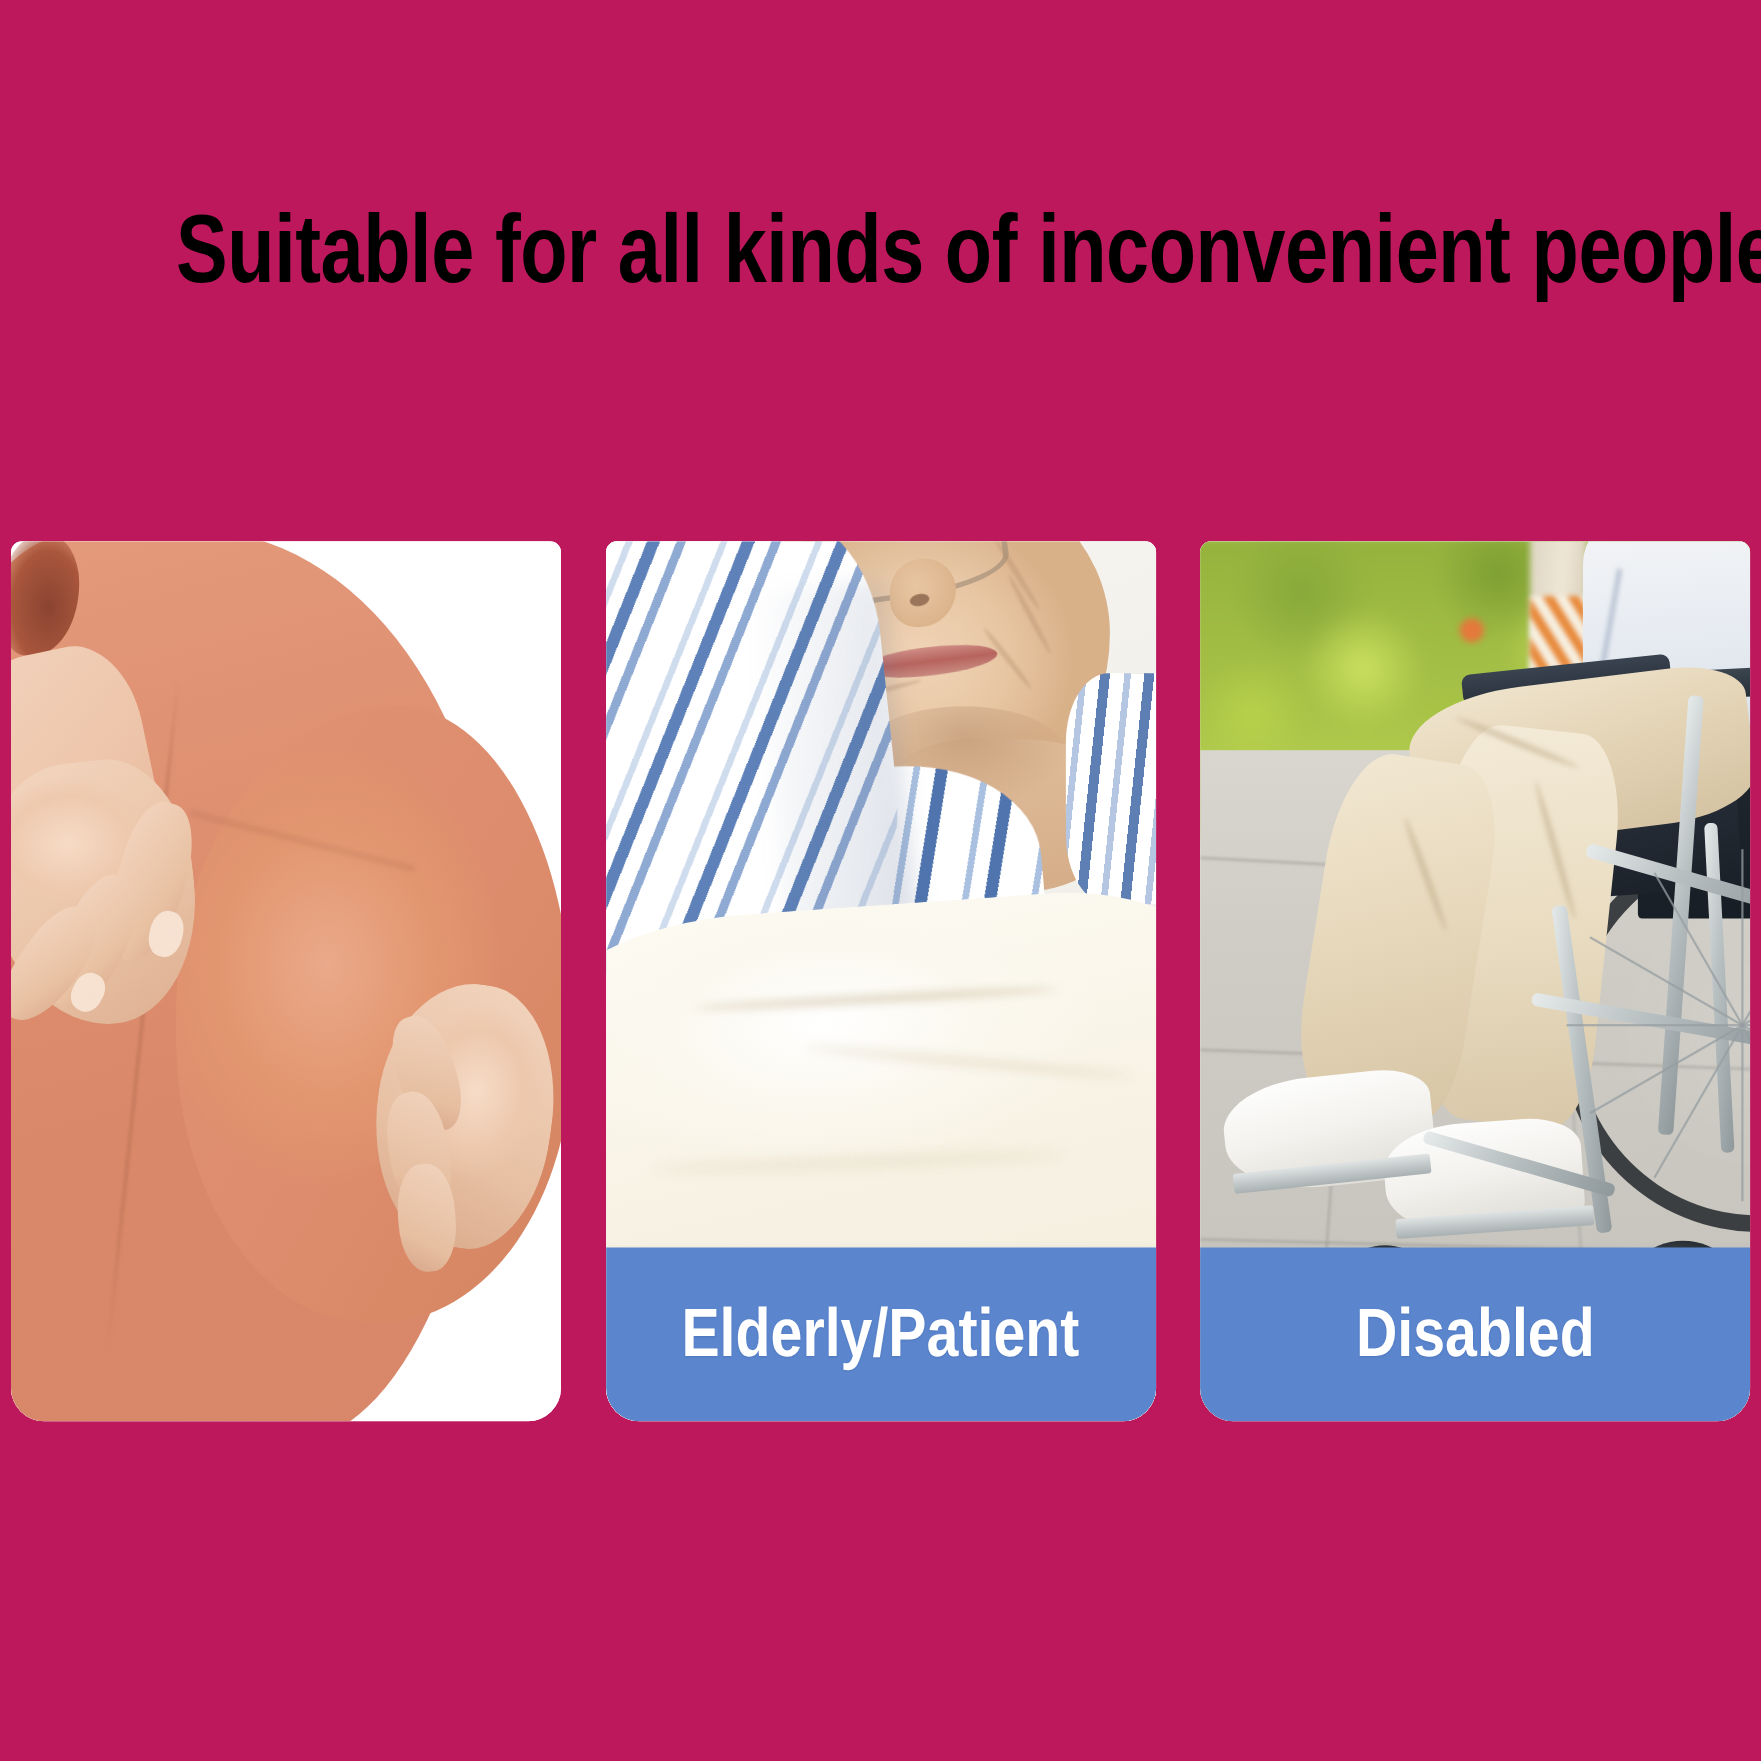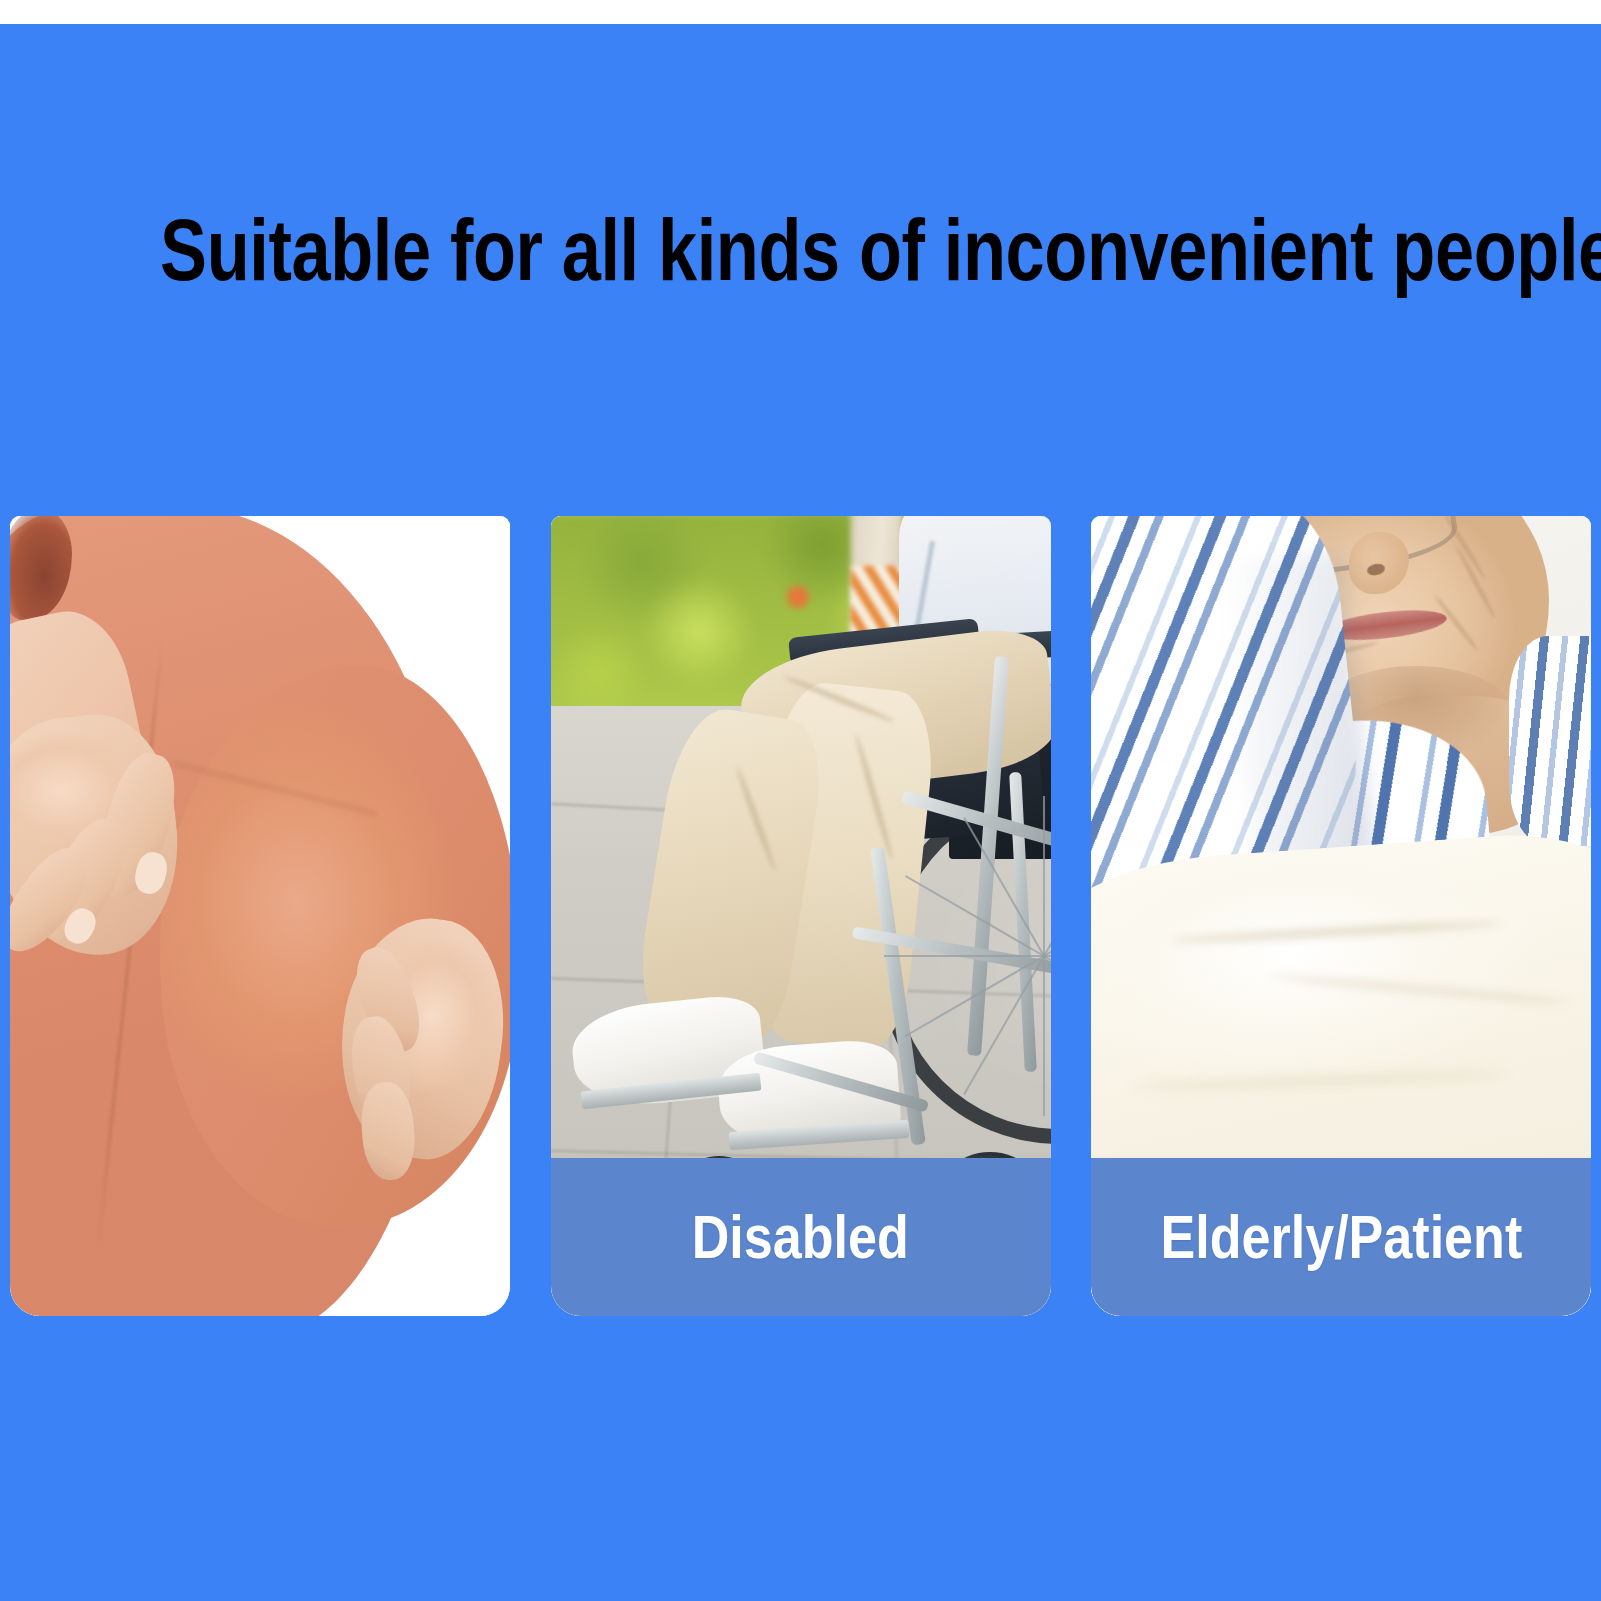--- a/index.html
+++ b/index.html
@@ -11,22 +11,21 @@
     width: 1601px;
     height: 1601px;
     overflow: hidden;
     font-family: "Liberation Sans", sans-serif;
     position: relative;
   }
 
   .page {
     position: absolute;
     inset: 0;
-    background: #3b82f6;
-    margin-top: 24px;
+    background: #be185d;
   }
 
   
   .headline {
     position: absolute;
     left: 0;
     top: 178px;
     width: 1601px;
     text-align: center;
     font-family: "Liberation Sans Narrow", "Liberation Sans", sans-serif;
@@ -651,20 +650,49 @@
         <div class="hand-left"></div>
         <div class="finger f1"></div>
         <div class="finger f2"></div>
         <div class="finger f3"></div>
         <div class="nail n1"></div>
         <div class="nail n2"></div>
         <div class="hand-right"></div>
         <div class="rf rf1"></div>
         <div class="rf rf2"></div>
         <div class="rf rf3"></div>
+      </div>
+    </div>
+
+    <div class="panel">
+      <div class="panel-photo ph2">
+        <div class="bg-wall"></div>
+        <div class="face"></div>
+        <div class="hair-dark"></div>
+        <div class="neck"></div>
+        <div class="glasses"></div>
+        <div class="nose"></div>
+        <div class="nostril"></div>
+        <div class="mouth"></div>
+        <div class="wrinkle w1"></div>
+        <div class="wrinkle w2"></div>
+        <div class="wrinkle w3"></div>
+        <div class="wrinkle w4"></div>
+        <div class="chin-shadow"></div>
+        <div class="pajama-r"></div>
+        <div class="pajama"></div>
+        <div class="pillow"></div>
+        <div class="pillow-shadow"></div>
+        <div class="blanket"></div>
+        <div class="blanket-fold1"></div>
+        <div class="blanket-fold2"></div>
+        <div class="blanket-fold3"></div>
+      </div>
+      <div class="caption-bar">
+        <span class="caption-text">Elderly/Patient</span>
       </div>
     </div>
 
     <div class="panel">
       <div class="panel-photo ph3">
         <div class="sky"></div>
         <div class="foliage"></div>
         <div class="pillar"></div>
         <div class="pillar-stripe"></div>
         <div class="dot-orange"></div>
@@ -717,43 +745,14 @@
           <div class="hub-slot" style="transform: rotate(90deg) translateY(-14px);"></div>
           <div class="hub-slot" style="transform: rotate(162deg) translateY(-14px);"></div>
           <div class="hub-slot" style="transform: rotate(234deg) translateY(-14px);"></div>
           <div class="hub-slot" style="transform: rotate(306deg) translateY(-14px);"></div>
         </div>
       <div class="caption-bar">
         <span class="caption-text">Disabled</span>
       </div>
     </div>
 
-    <div class="panel">
-      <div class="panel-photo ph2">
-        <div class="bg-wall"></div>
-        <div class="face"></div>
-        <div class="hair-dark"></div>
-        <div class="neck"></div>
-        <div class="glasses"></div>
-        <div class="nose"></div>
-        <div class="nostril"></div>
-        <div class="mouth"></div>
-        <div class="wrinkle w1"></div>
-        <div class="wrinkle w2"></div>
-        <div class="wrinkle w3"></div>
-        <div class="wrinkle w4"></div>
-        <div class="chin-shadow"></div>
-        <div class="pajama-r"></div>
-        <div class="pajama"></div>
-        <div class="pillow"></div>
-        <div class="pillow-shadow"></div>
-        <div class="blanket"></div>
-        <div class="blanket-fold1"></div>
-        <div class="blanket-fold2"></div>
-        <div class="blanket-fold3"></div>
-      </div>
-      <div class="caption-bar">
-        <span class="caption-text">Elderly/Patient</span>
-      </div>
-    </div>
-
   </div>
 </div>
 
 </body></html>

